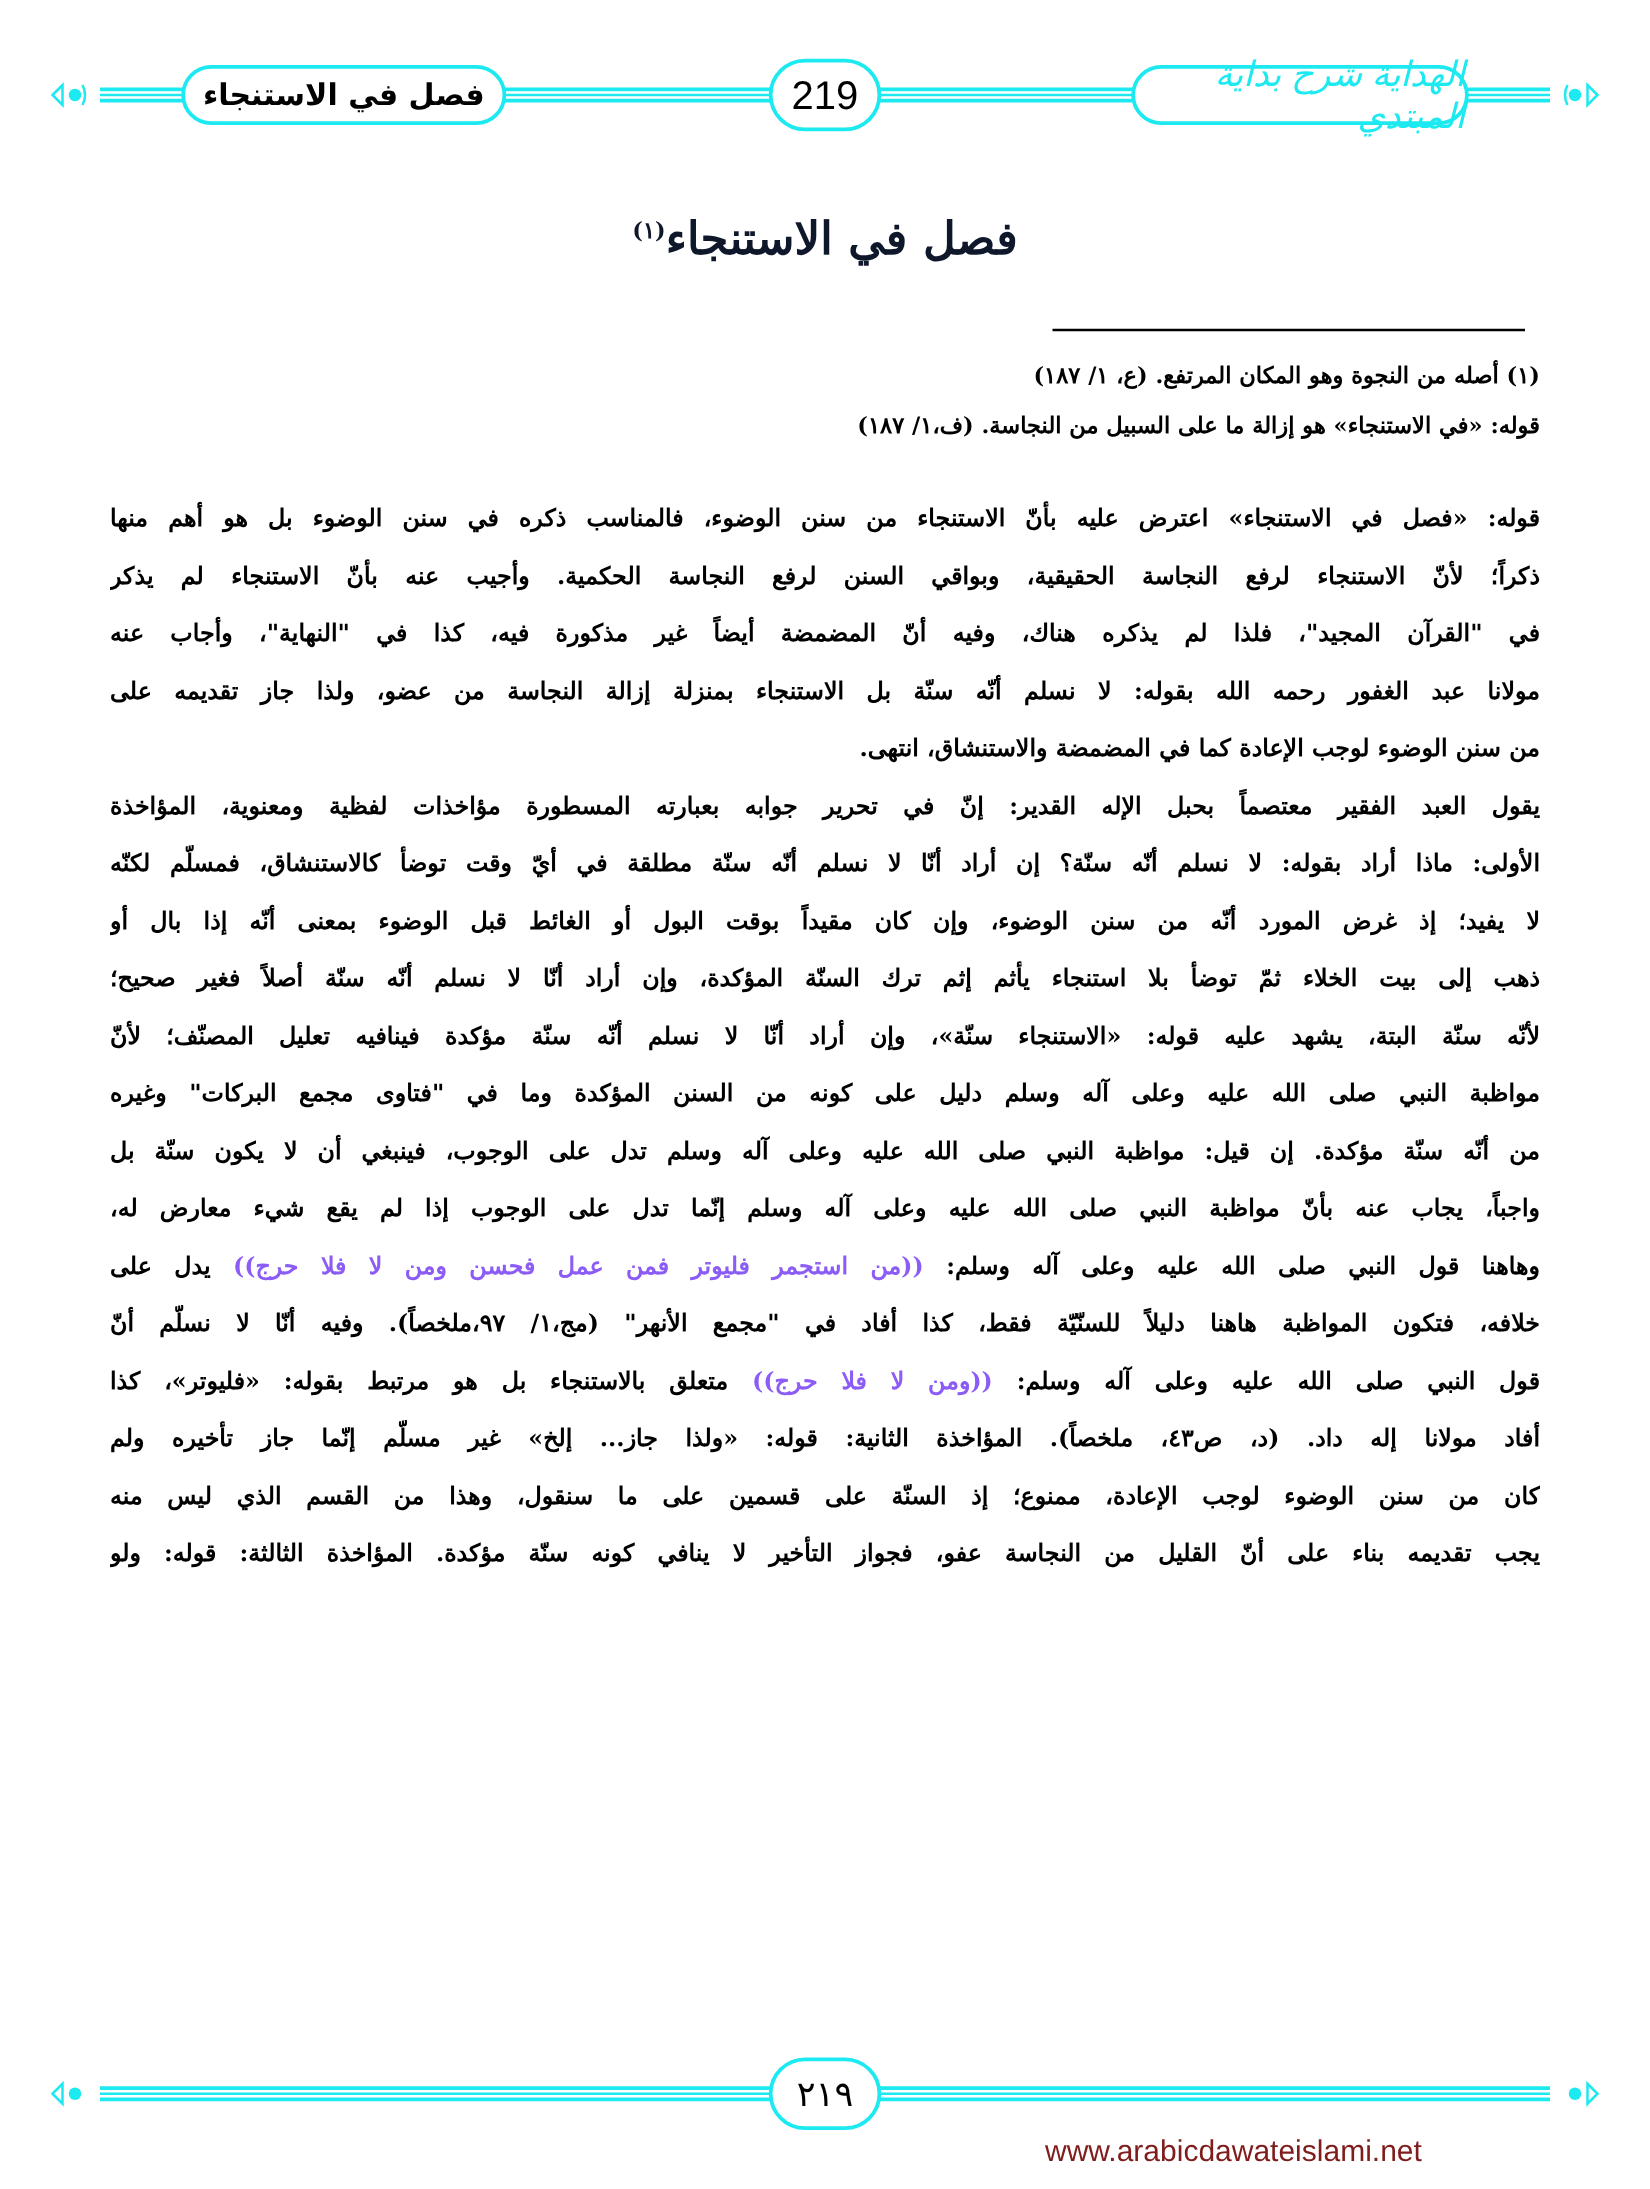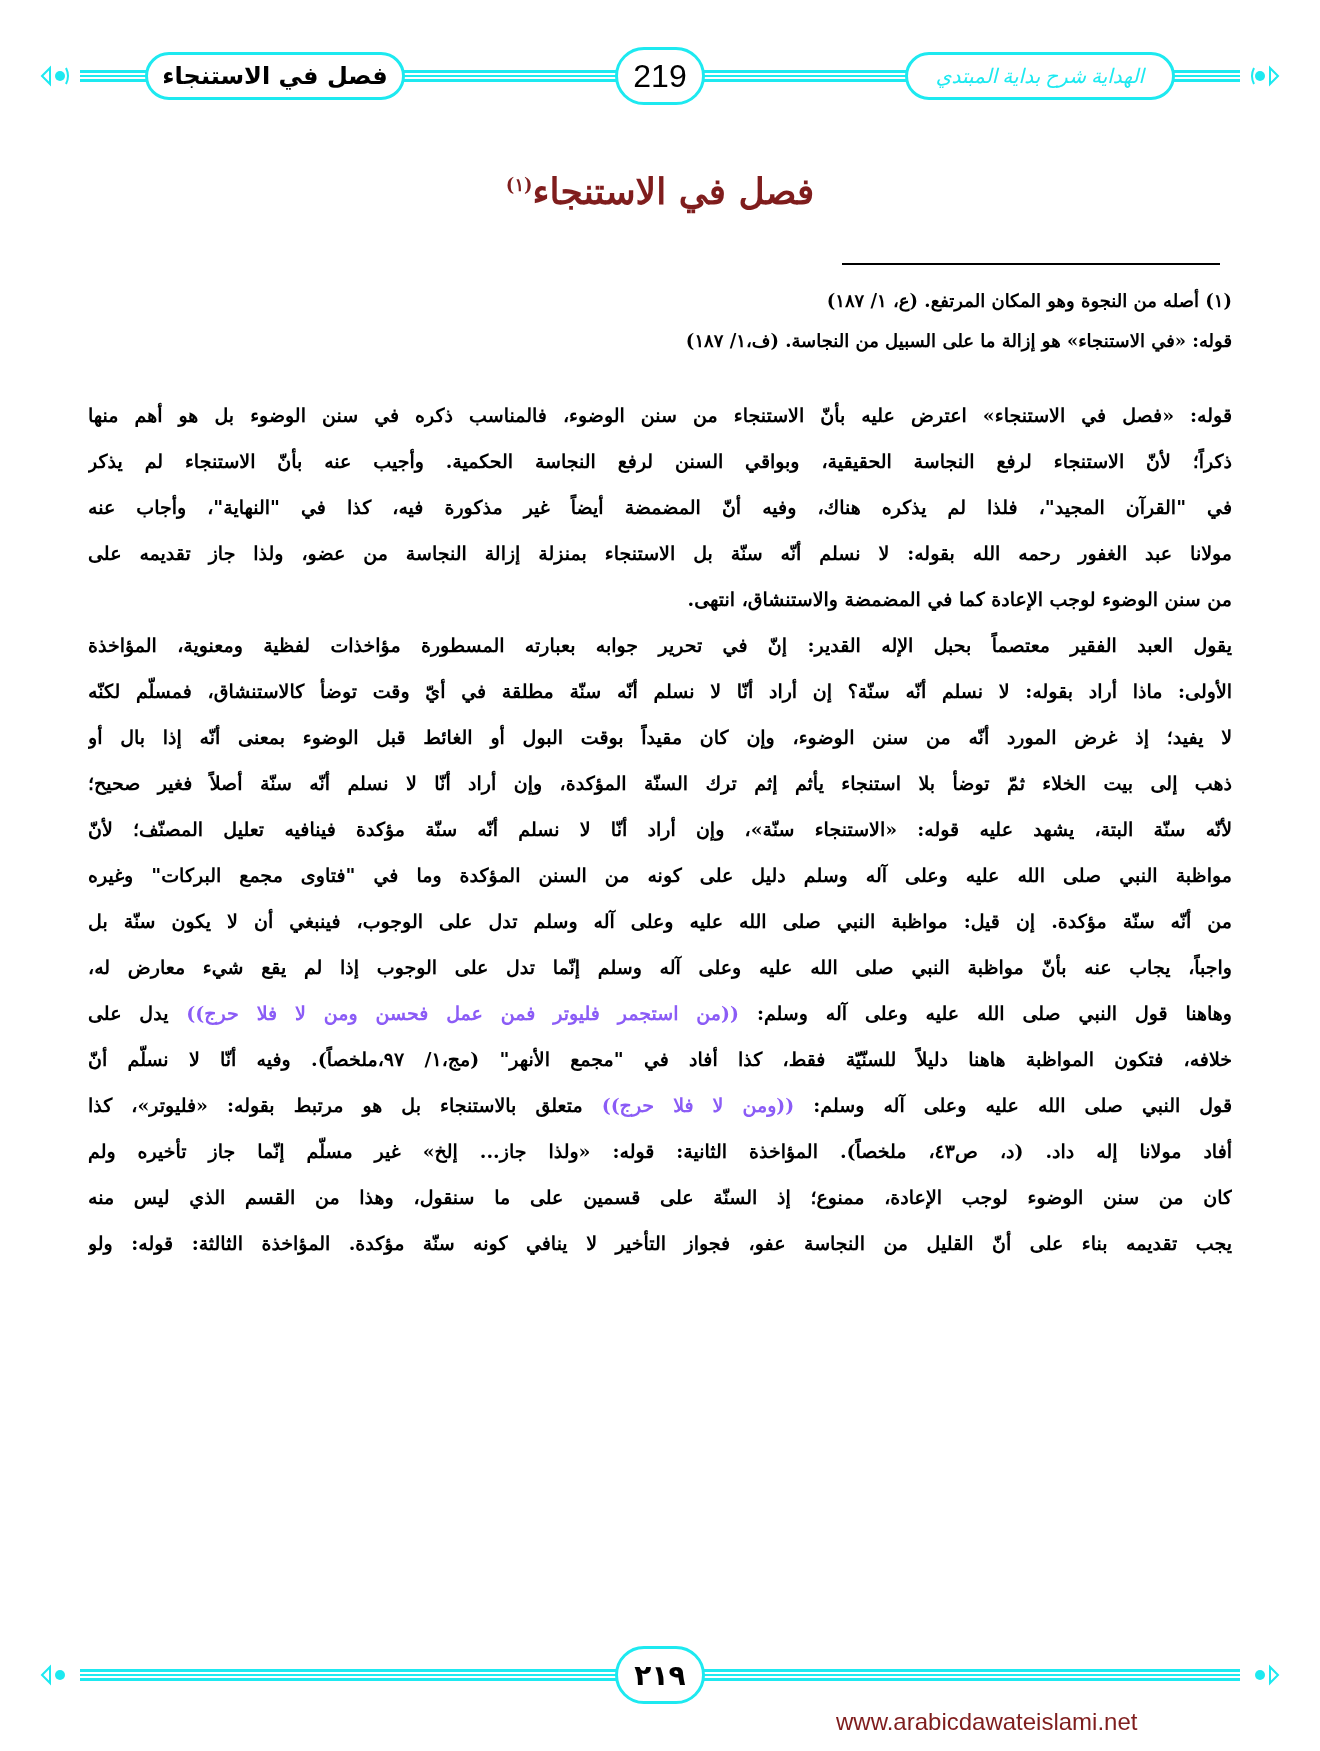--- a/index.html
+++ b/index.html
@@ -17,26 +17,26 @@
   .cap svg { width: 34px; height: 24px; display: block; }
 
   .pill { position: absolute; top: 6px; height: 48px; background: #fff;
           border: 3px solid #1de9f0; border-radius: 24px; box-sizing: border-box;
           display: flex; align-items: center; justify-content: center; }
   .pill.left-title { left: 105px; width: 260px; }
   .pill.right-title { right: 105px; width: 270px; }
   .pill.page { left: 575px; width: 90px; border-radius: 30px; height: 58px; top: 1px; }
 
   .hdr-title { font-weight: bold; font-size: 24px; direction: rtl; }
-  .book-title { font-size: 20px; color: #1de9f0; font-family: Liberation Serif, serif; direction: rtl; font-style: italic; }
+  .book-title { font-size: 28px; color: #1de9f0; font-family: Liberation Sans, sans-serif; direction: rtl; font-style: italic; }
   .page-num { font-size: 32px; font-family: "Liberation Sans", sans-serif; }
-  .page-num-ar { font-size: 28px; font-family: "DejaVu Sans", sans-serif; font-weight: bold; direction: rtl; }
+  .page-num-ar { font-size: 28px; font-family: "DejaVu Sans", sans-serif; font-weight: normal; direction: rtl; }
 
   .section-title { position: absolute; top: 170px; left: 0; width: 1320px; text-align: center;
-                   font-size: 36px; font-weight: bold; color: #7f1d1d; direction: rtl;
+                   font-size: 36px; font-weight: bold; color: #0f172a; direction: rtl;
                    font-family: "DejaVu Serif", serif; }
   .section-title sup { font-size: 18px; }
 
   .fn-rule { position: absolute; top: 263px; left: 842px; width: 378px; height: 2px; background: #000; }
 
   .text { position: absolute; left: 88px; width: 1144px; direction: rtl; text-align: justify;
           font-family: "DejaVu Serif", serif; font-size: 19px; font-weight: bold; }
   .line { height: 46px; line-height: 46px; white-space: nowrap; overflow: hidden; text-align: justify; text-align-last: justify; }
   .line.last { text-align-last: right; }
   .fn { font-size: 18px; height: 40px; line-height: 40px; text-align-last: right; }

